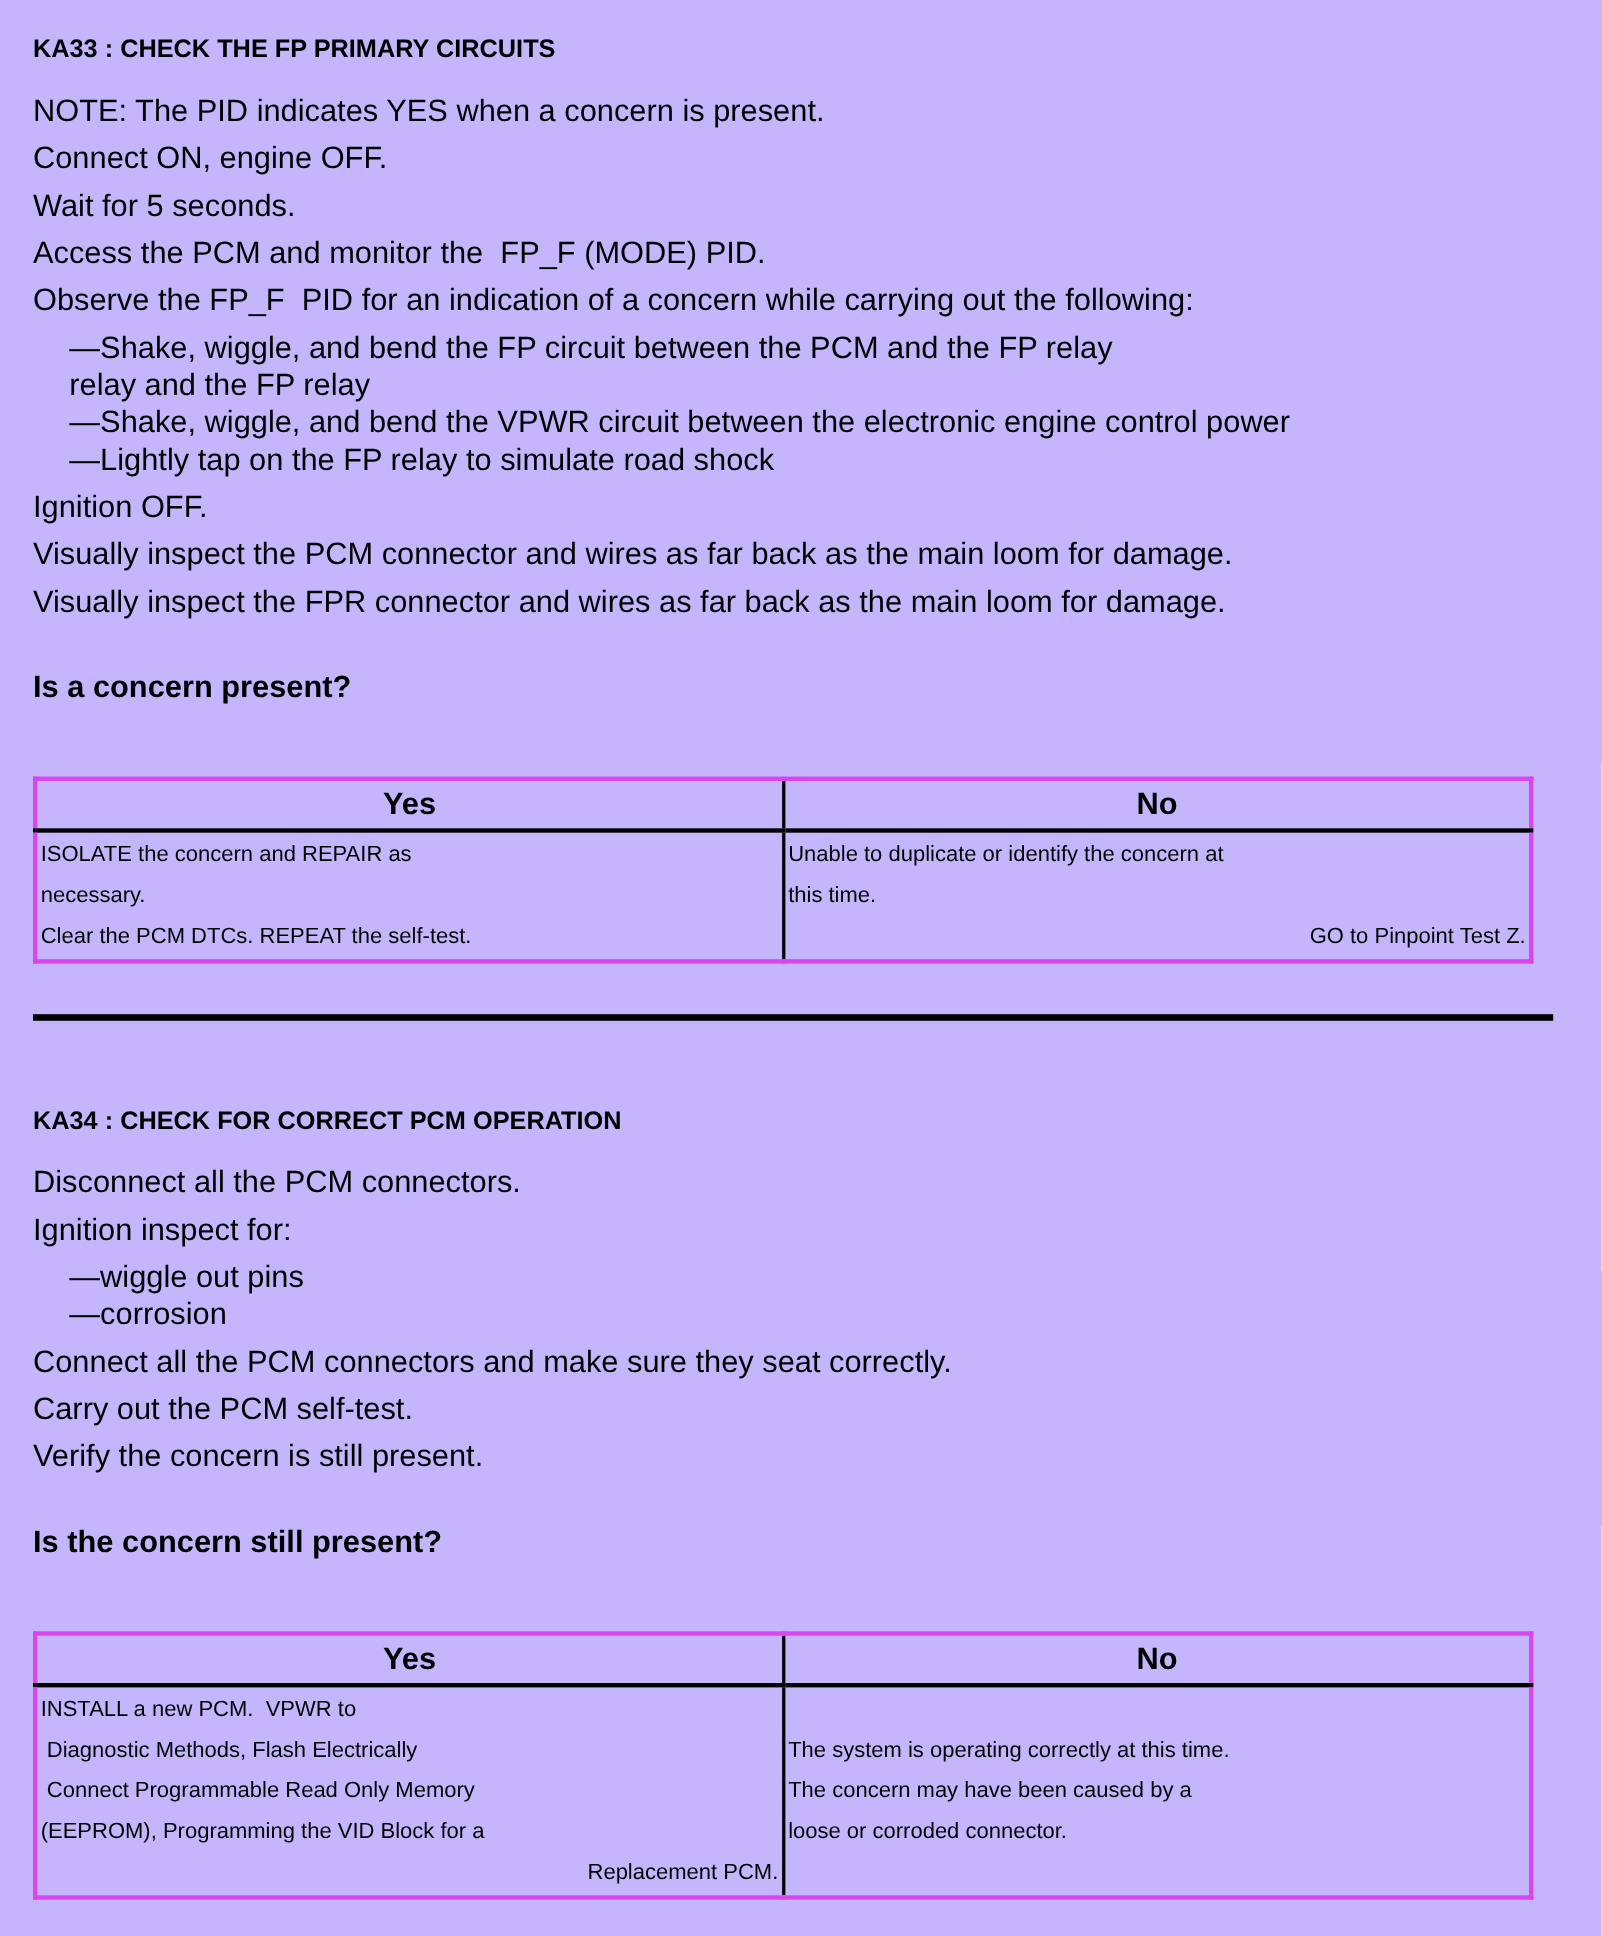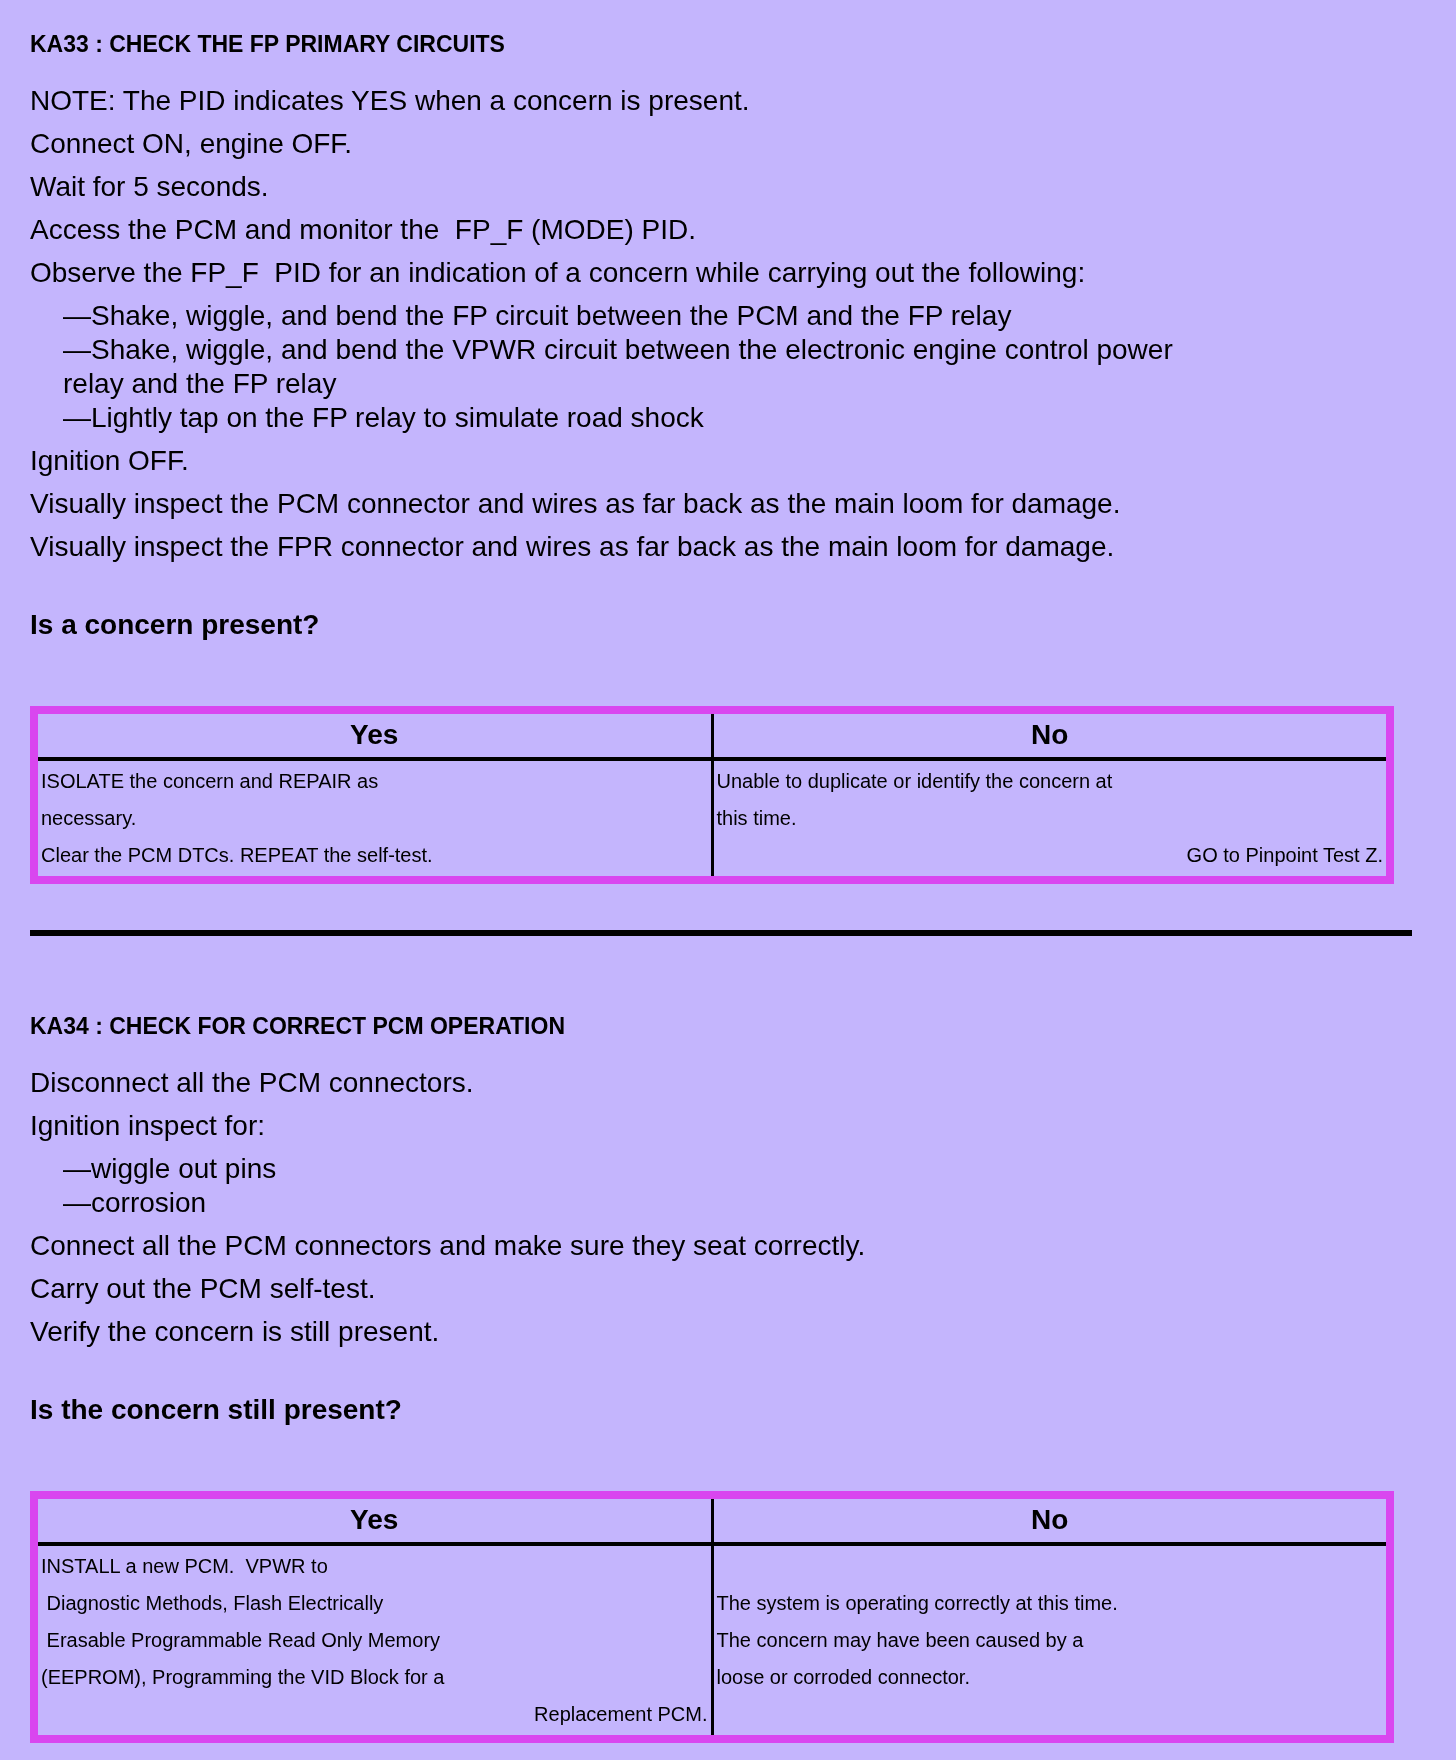--- a/index.html
+++ b/index.html
@@ -30,21 +30,21 @@
   .question { font-weight: bold; margin-top: 44px; }
   .dash-list { margin: 0 0 9px 0; }
   .dash-line {
     font-size: 28px;
     line-height: 34px;
     padding-left: 33px;
     white-space: pre-wrap;
   }
   .decision-table {
     border-collapse: collapse;
-    border: 8px solid #d946ef;
+    border: 4px solid #d946ef;
     width: 1364px;
     margin: 64px 0 0 0;
     table-layout: fixed;
   }
   .decision-table th {
     border: 3px solid #000000;
     border-bottom: 4px solid #000000;
     font-size: 28px;
     font-weight: bold;
     text-align: center;
@@ -79,22 +79,22 @@
     <h2 class="heading">KA33 : CHECK THE FP PRIMARY CIRCUITS</h2>
 
     <p class="para">NOTE: The PID indicates YES when a concern is present.</p>
     <p class="para">Connect ON, engine OFF.</p>
     <p class="para">Wait for 5 seconds.</p>
     <p class="para">Access the PCM and monitor the  FP_F (MODE) PID.</p>
     <p class="para">Observe the FP_F  PID for an indication of a concern while carrying out the following:</p>
 
     <div class="dash-list">
       <div class="dash-line">—Shake, wiggle, and bend the FP circuit between the PCM and the FP relay</div>
+      <div class="dash-line">relay and the FP relay</div>
       <div class="dash-line">—Shake, wiggle, and bend the VPWR circuit between the electronic engine control power</div>
-      <div class="dash-line">relay and the FP relay</div>
       <div class="dash-line">—Lightly tap on the FP relay to simulate road shock</div>
     </div>
 
     <p class="para">Ignition OFF.</p>
     <p class="para">Visually inspect the PCM connector and wires as far back as the main loom for damage.</p>
     <p class="para">Visually inspect the FPR connector and wires as far back as the main loom for damage.</p>
     <p class="para question">Is a concern present?</p>
 
     <table class="decision-table">
       <thead>
@@ -143,21 +143,21 @@
         <tr>
           <th>Yes</th>
           <th>No</th>
         </tr>
       </thead>
       <tbody>
         <tr>
           <td>
             <div class="cell-line">INSTALL a new PCM.  VPWR to</div>
             <div class="cell-line"> Diagnostic Methods, Flash Electrically</div>
-            <div class="cell-line"> Erasable Programmable Read Only Memory</div>
+            <div class="cell-line"> Connect Programmable Read Only Memory</div>
             <div class="cell-line">(EEPROM), Programming the VID Block for a</div>
             <div class="cell-line centered">Replacement PCM.</div>
           </td>
           <td class="v-middle">
             <div class="cell-line">The system is operating correctly at this time.</div>
             <div class="cell-line">The concern may have been caused by a</div>
             <div class="cell-line">loose or corroded connector.</div>
           </td>
         </tr>
       </tbody>

